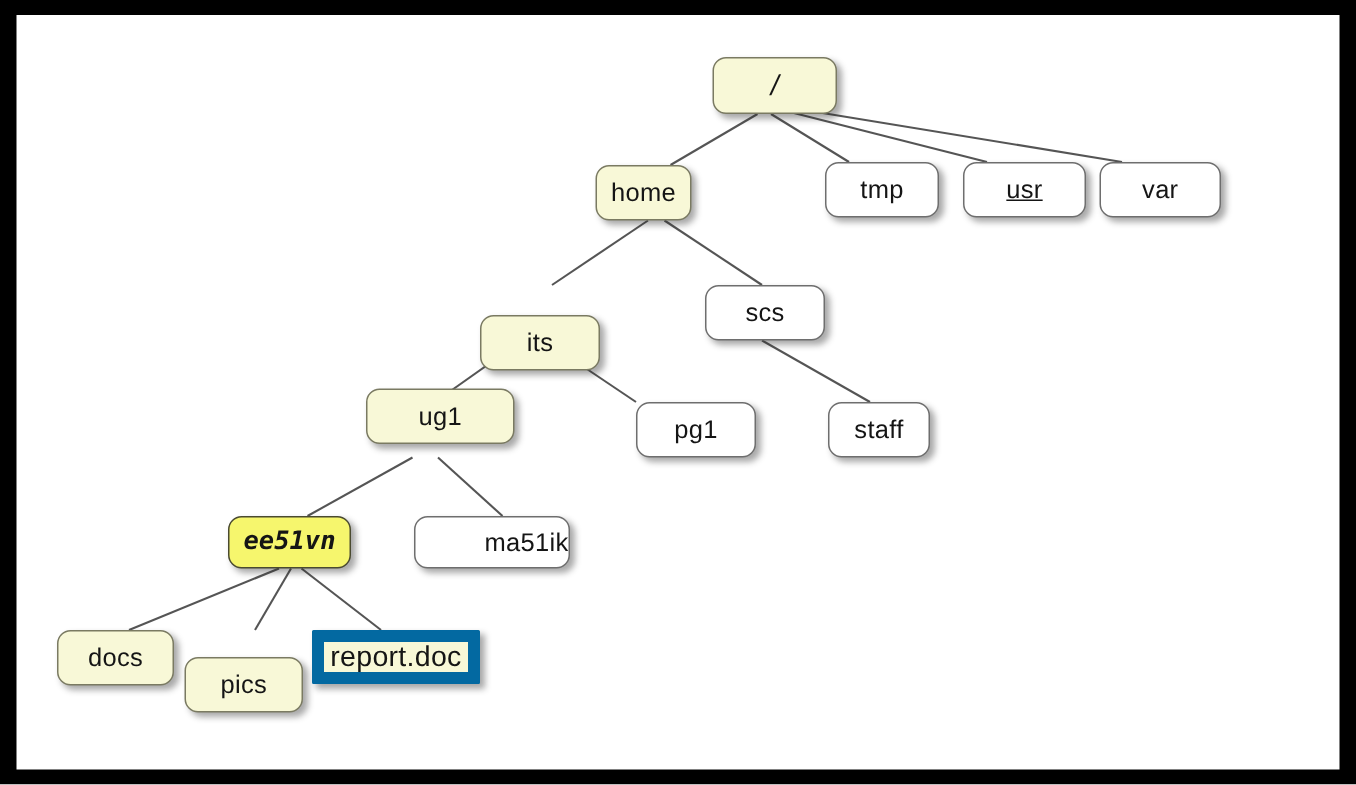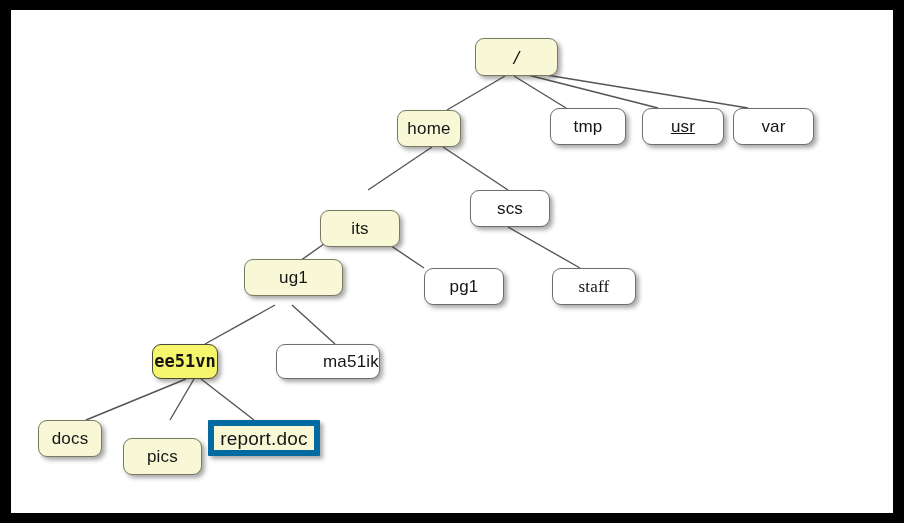--- a/index.html
+++ b/index.html
@@ -57,21 +57,21 @@
   .node.highlight {
     background: #f6f66d;
     border-color: #4a4a30;
     font-family: "DejaVu Sans Mono", "Liberation Mono", monospace;
     font-weight: bold;
     font-size: 17px;
     letter-spacing: 0px;
   }
   .node.square {
     border-radius: 1px;
-    border: 6px solid #0369a1;
+    border: 8px solid #0369a1;
     background: #f8f8d7;
     font-size: 19px;
   }
   .node.root {
     font-style: italic;
     font-size: 19px;
   }
 </style>
 </head>
 <body>
@@ -115,30 +115,30 @@
         </div>
         <div class="node " style="left: 459px; top: 180px; width: 80px; height: 37px; align-items: center;">
           <span>scs</span>
         </div>
         <div class="node yellow" style="left: 233px; top: 249px; width: 99px; height: 37px;">
           <span>ug1</span>
         </div>
         <div class="node " style="left: 385px; top: 258px; width: 80px; height: 37px; margin-left: 28px;">
           <span>pg1</span>
         </div>
-        <div class="node " style="left: 541px; top: 258px; width: 84px; height: 37px; font-family: Liberation Serif, serif;">
+        <div class="node " style="left: 541px; top: 258px; width: 68px; height: 37px;">
           <span>staff</span>
         </div>
-        <div class="node highlight" style="left: 141px; top: 334px; width: 66px; height: 35px;">
+        <div class="node highlight" style="left: 141px; top: 334px; width: 82px; height: 35px; font-style: italic;">
           <span>ee51vn</span>
         </div>
         <div class="node " style="left: 265px; top: 334px; width: 104px; height: 35px; justify-content: flex-end;">
           <span>ma51ik</span>
         </div>
-        <div class="node yellow" style="left: 27px; top: 410px; width: 64px; height: 37px; text-align: center;">
+        <div class="node yellow" style="left: 27px; top: 410px; width: 78px; height: 37px; text-align: center;">
           <span>docs</span>
         </div>
         <div class="node yellow" style="left: 112px; top: 428px; width: 79px; height: 37px;">
           <span>pics</span>
         </div>
         <div class="node square" style="left: 197px; top: 410px; width: 112px; height: 36px;">
           <span>report.doc</span>
         </div>
       </div>
   </div>

